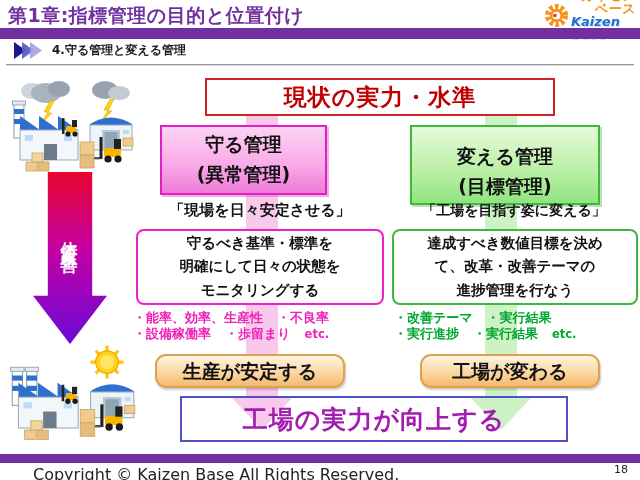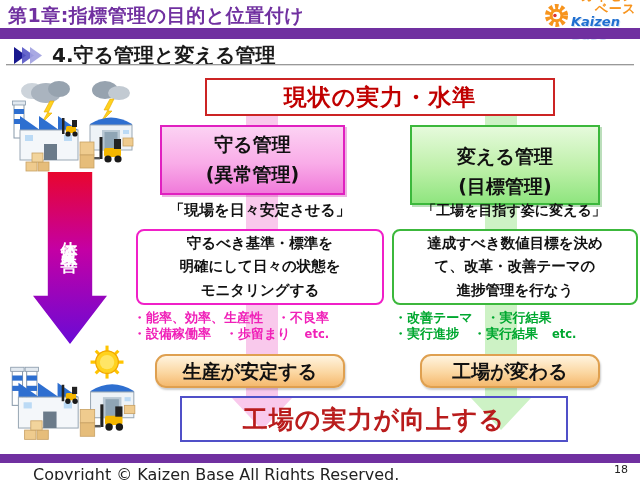--- a/index.html
+++ b/index.html
@@ -12,36 +12,36 @@
   .top-bar{left:0;top:28px;width:640px;height:11px;background:#7030A0;}
   .logo{left:544px;top:2px;width:92px;height:26px;display:flex;align-items:center;}
   .logo svg{width:25px;height:25px;flex:0 0 auto;}
   .logo-texts{margin-left:2px;line-height:1;}
   .logo-jp{font-size:13px;color:#F7941D;font-weight:bold;text-align:right;letter-spacing:.5px;}
   .logo-en{font-size:13px;font-weight:bold;font-style:italic;color:#1F6FD0;text-shadow:1px 1px 0 #cfe0f5;}
 
   
   .section-row{left:14px;top:42px;display:flex;align-items:center;gap:6px;}
   .section-row svg{width:32px;height:17px;}
-  .section-text{font-size:20px;font-weight:bold;color:#1a1a1a;}
+  .section-text{font-size:12px;font-weight:bold;color:#1a1a1a;}
   .gray-line{left:6px;top:64px;width:628px;height:1px;background:#999;border-bottom:1px solid #ddd;}
 
   
   .band{top:100px;width:32px;height:300px;z-index:1;}
   .band.pink{left:246px;background:#F9C9EC;}
   .band.green{left:485px;background:#CDF2C5;}
   .band-head{width:0;height:0;top:398px;z-index:1;}
   .band-head.pink{left:232px;border-left:30px solid transparent;border-right:30px solid transparent;border-top:32px solid #F9C9EC;}
   .band-head.green{left:471px;border-left:30px solid transparent;border-right:30px solid transparent;border-top:32px solid #CDF2C5;}
 
   
   .box{z-index:3;box-sizing:border-box;text-align:center;}
   .current-box{left:205px;top:78px;width:350px;height:38px;border:2px solid #CC2424;background:#fff;
                color:#C00000;font-size:23px;font-weight:bold;line-height:34px;letter-spacing:1px;}
-  .maintain-box{left:160px;top:125px;width:185px;height:70px;border:2px solid #E020C0;
+  .maintain-box{left:160px;top:125px;width:167px;height:70px;border:2px solid #E020C0;
                 background:linear-gradient(180deg,#FCD2F3 0%,#F9ACE8 55%,#F07ADA 100%);
                 color:#111;font-size:19px;font-weight:bold;line-height:1.6;padding-top:2px;
                 box-shadow:2px 2px 0 rgba(200,40,170,.35);}
   .change-box{left:410px;top:125px;width:190px;height:80px;border:2px solid #3CB83C;
               background:linear-gradient(180deg,#E6FADC 0%,#BDF0A8 55%,#8FE57F 100%);
               color:#111;font-size:19px;font-weight:bold;line-height:1.6;padding-top:14px;
               box-shadow:2px 2px 0 rgba(60,160,60,.35);}
   .quote{z-index:3;font-weight:bold;color:#111;text-align:center;}
   .quote.left{left:133px;top:201px;width:254px;font-size:15px;}
   .quote.right{left:388px;top:202px;width:252px;font-size:14px;}
@@ -53,21 +53,21 @@
   .bullets.right{left:394px;top:310px;width:246px;color:#00A830;}
   .bullet-row{display:flex;}
   .bullet-row .b2{margin-left:14px;}
   .bullet-row .etc{margin-left:14px;font-size:11.5px;align-self:flex-end;}
   .result-box{top:354px;height:34px;border:2px solid #DFA050;border-radius:11px;
               background:linear-gradient(180deg,#FFF4DF 0%,#FBD7A2 55%,#F5B96E 100%);
               color:#111;font-size:19px;font-weight:bold;line-height:31px;box-shadow:1px 2px 2px rgba(0,0,0,.2);}
   .result-box.left{left:155px;width:190px;}
   .result-box.right{left:420px;width:180px;}
   .conclusion-box{left:180px;top:396px;width:388px;height:46px;border:2px solid #5050C8;background:transparent;
-                  color:#b91c1c;font-size:25px;font-weight:bold;line-height:44px;letter-spacing:1px;z-index:3;}
+                  color:#a21caf;font-size:25px;font-weight:bold;line-height:44px;letter-spacing:1px;z-index:3;}
 
   
   .side-arrow{left:33px;top:172px;width:74px;height:172px;z-index:2;
               background:linear-gradient(180deg,#E8062E 0%,#C400A4 45%,#6A0AD6 100%);
               clip-path:polygon(20% 0,80% 0,80% 72%,100% 72%,50% 100%,0 72%,20% 72%);}
   .side-arrow-label{left:33px;top:180px;width:74px;height:112px;z-index:3;display:flex;align-items:center;justify-content:center;}
   .side-arrow-label span{writing-mode:vertical-rl;color:#fff;font-size:17px;font-weight:bold;letter-spacing:4px;}
   .factory-top{left:6px;top:78px;width:132px;height:96px;}
   .factory-bottom{left:4px;top:342px;width:136px;height:102px;}
 

